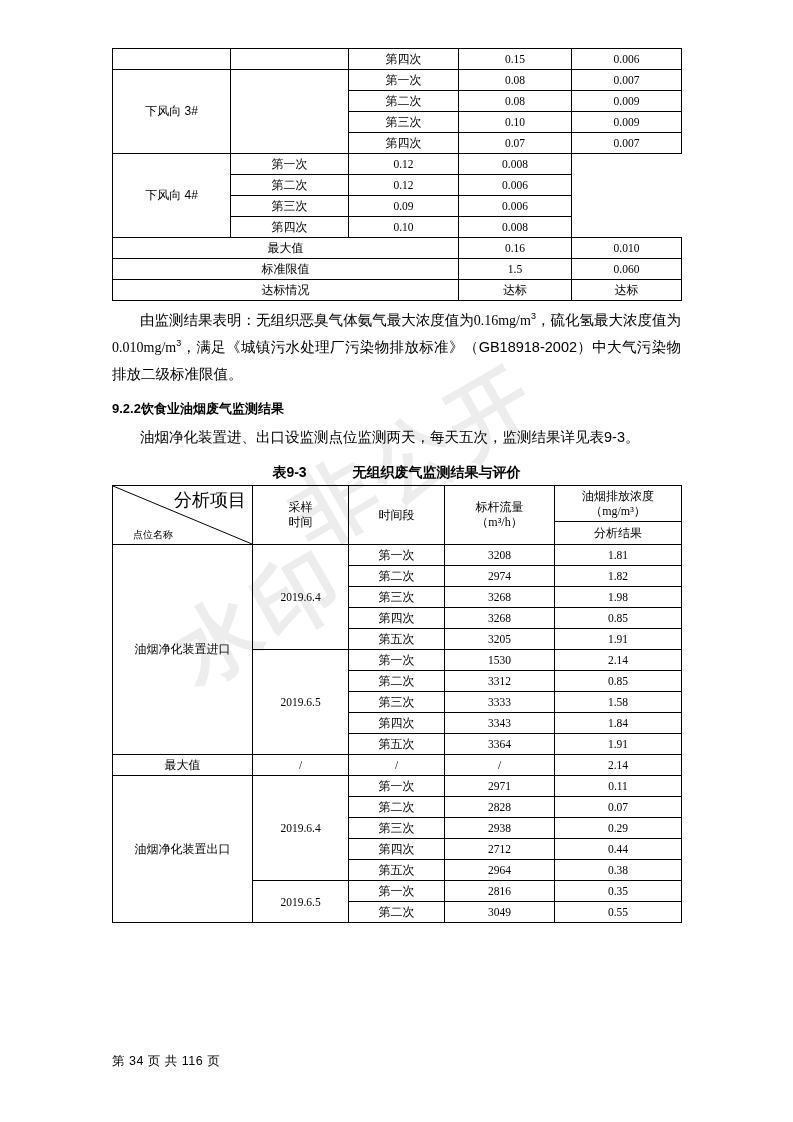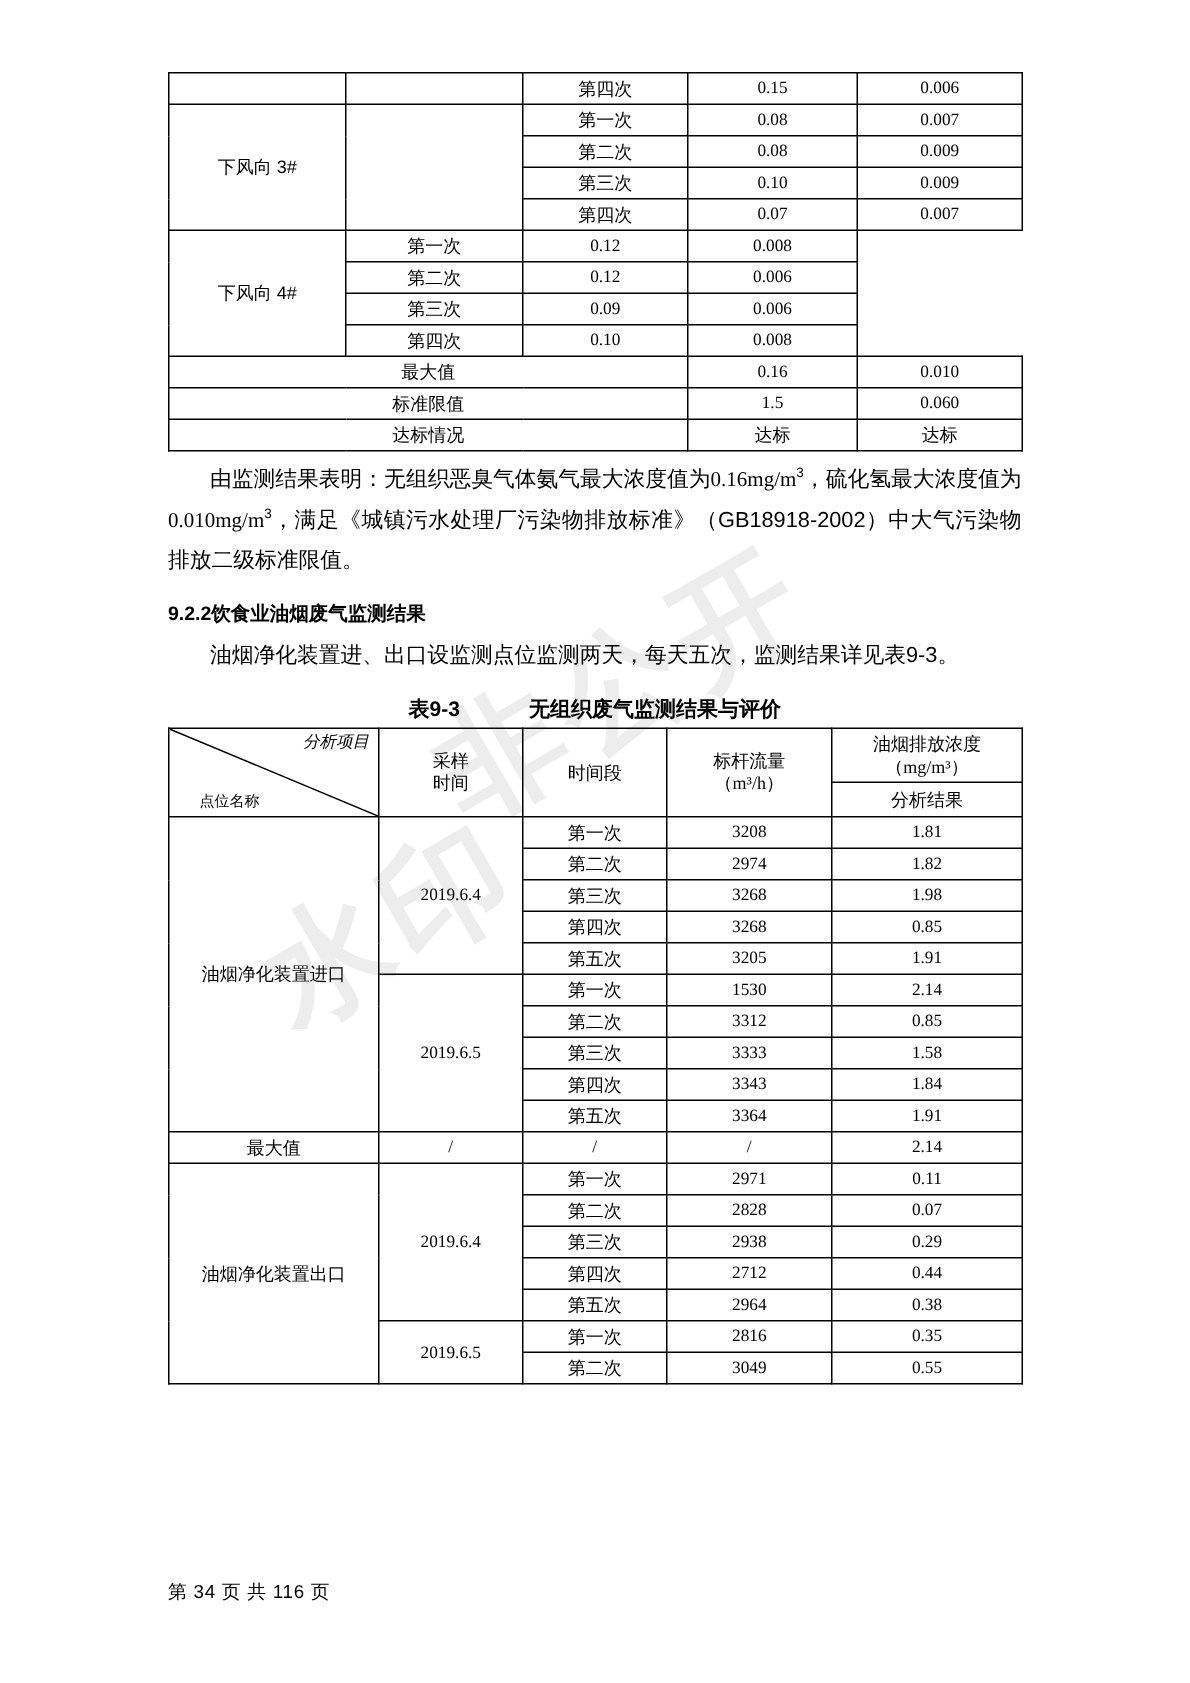--- a/index.html
+++ b/index.html
@@ -121,22 +121,21 @@
     left: 20px;
     bottom: 3px;
     font-family: Liberation Sans, sans-serif;
     font-size: 10px;
   }
   .diag .br {
     position: absolute;
     right: 6px;
     top: 3px;
     font-family: "Liberation Sans", sans-serif;
-    font-size: 11px;
-    font-style: italic;
+    font-size: 18px;
   }
   .t2 { margin-top: 0; }
   .sub { font-size: 9px; vertical-align: super; }
 </style>
 </head>
 <body>
 
 <div class="watermark">
   <span class="wm1">非公开</span>
   <span class="wm2">水印</span>

